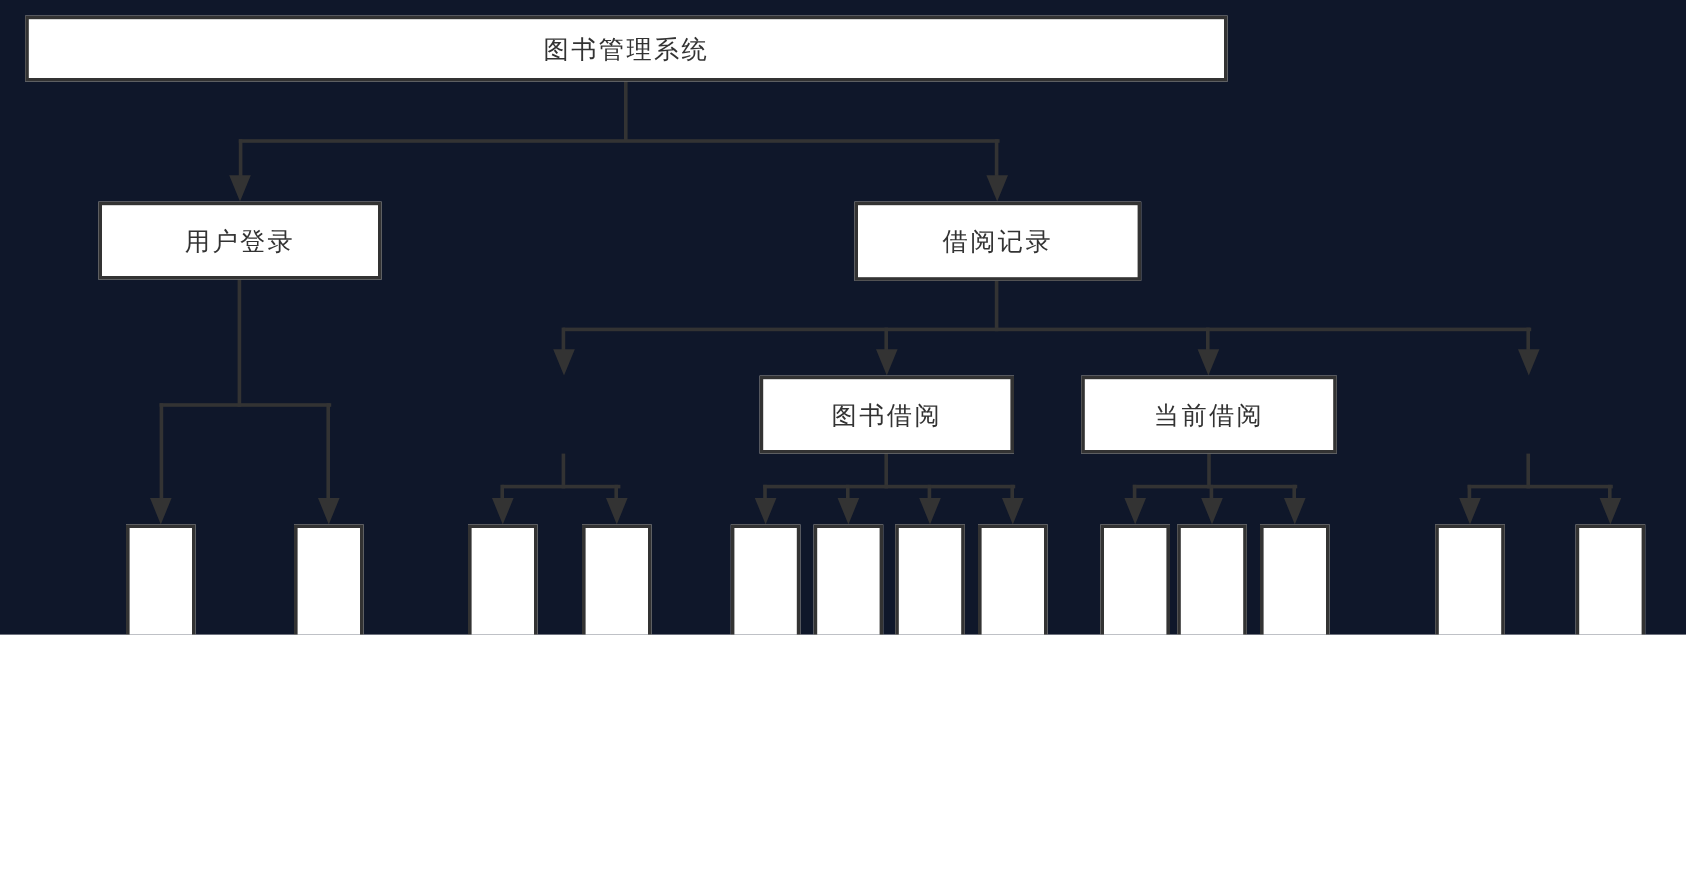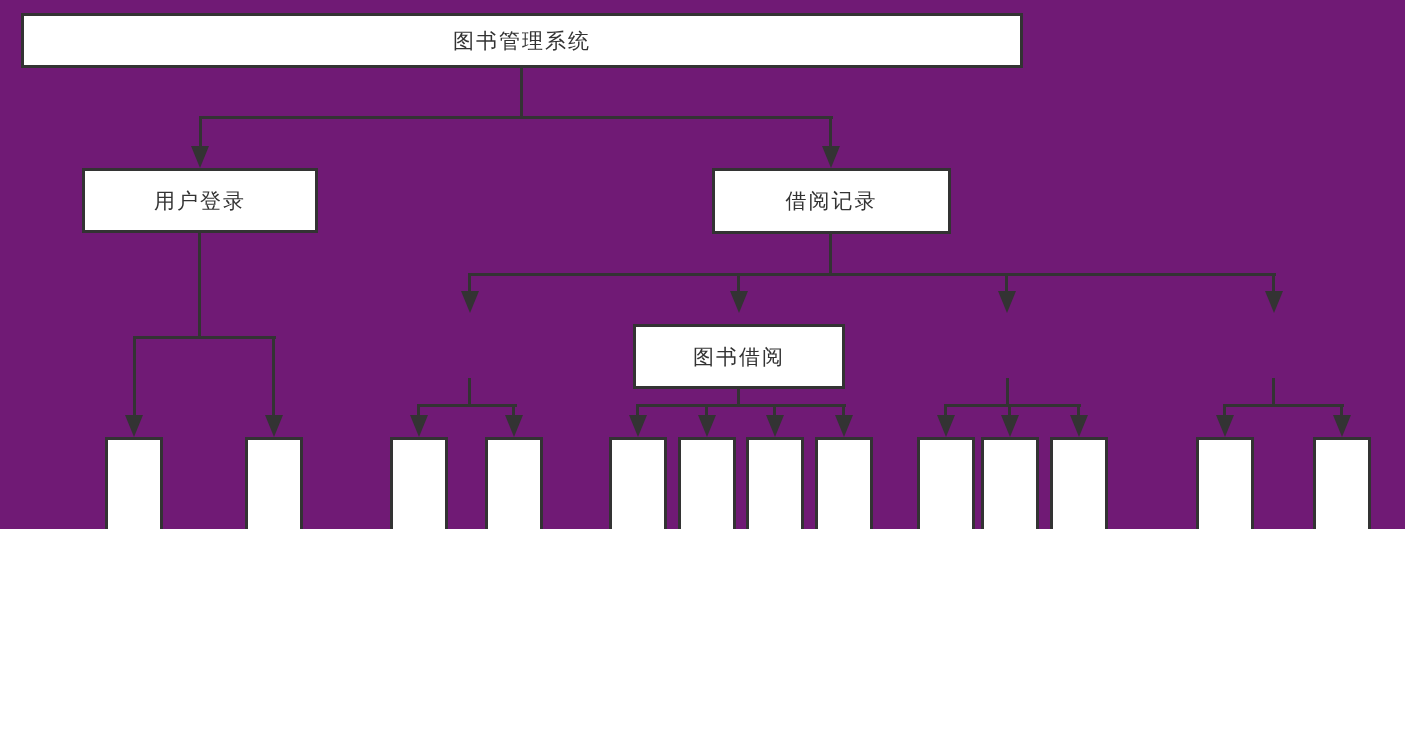--- a/index.html
+++ b/index.html
@@ -1,20 +1,20 @@
 <!DOCTYPE html>
 <html><head>
 <meta charset="utf-8">
 <style>
   html, body { margin: 0; padding: 0; background: #ffffff; }
   .canvas {
     position: relative;
     width: 1405px;
     height: 529px;
-    background: #701a75;
+    background: #0f172a;
     font-family: Liberation Sans, sans-serif;
     overflow: hidden;
   }
   .node {
     position: absolute;
     box-sizing: border-box;
     border: 3px solid #333333;
     background: #ffffff;
     display: flex;
     align-items: center;
@@ -120,22 +120,25 @@
     <span>图书管理系统</span>
   </div>
 
   <div class="node hbox" style="left:82px;top:168px;width:236px;height:65px">
     <span>用户登录</span>
   </div>
   <div class="node hbox" style="left:712px;top:168px;width:239px;height:66px">
     <span>借阅记录</span>
   </div>
 
-  <div class="node hbox" style="left:633px;top:324px;width:212px;height:65px">
+  <div class="node hbox" style="left:633px;top:313px;width:212px;height:65px">
     <span>图书借阅</span>
+  </div>
+  <div class="node hbox" style="left:901px;top:313px;width:213px;height:65px">
+    <span>当前借阅</span>
   </div>
 
   <div class="node" style="left:105px;top:437px;width:58px;height:298px">
     <span class="leaf-text">用户登录</span>
   </div>
   <div class="node" style="left:245px;top:437px;width:58px;height:298px">
     <span class="leaf-text">注销登录</span>
   </div>
 
   <div class="node" style="left:390px;top:437px;width:58px;height:298px">

